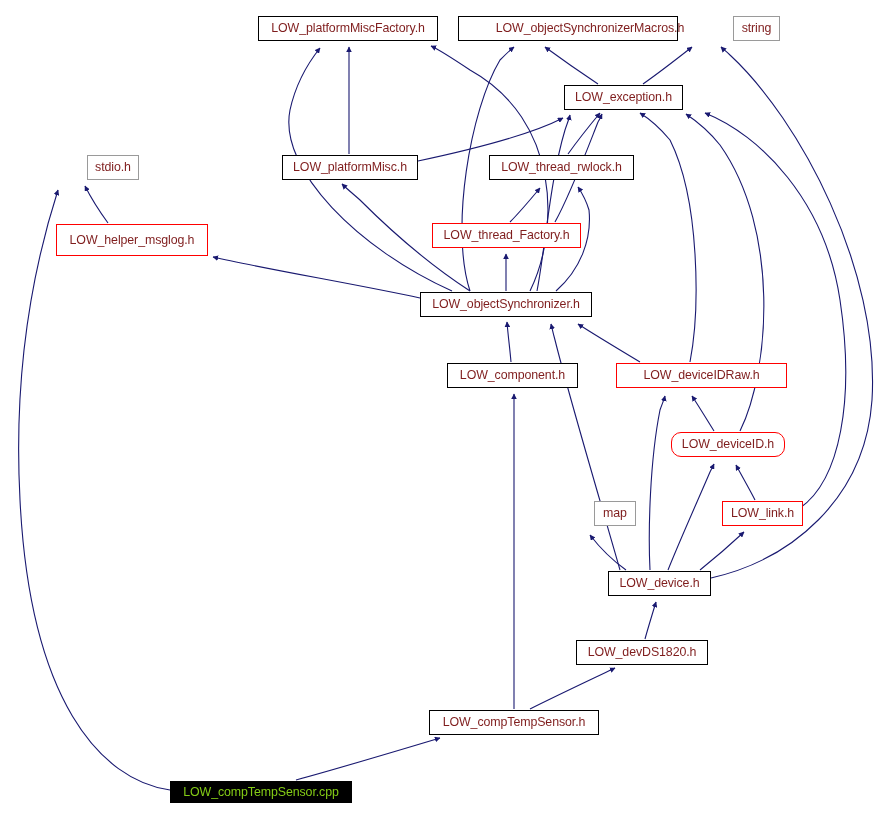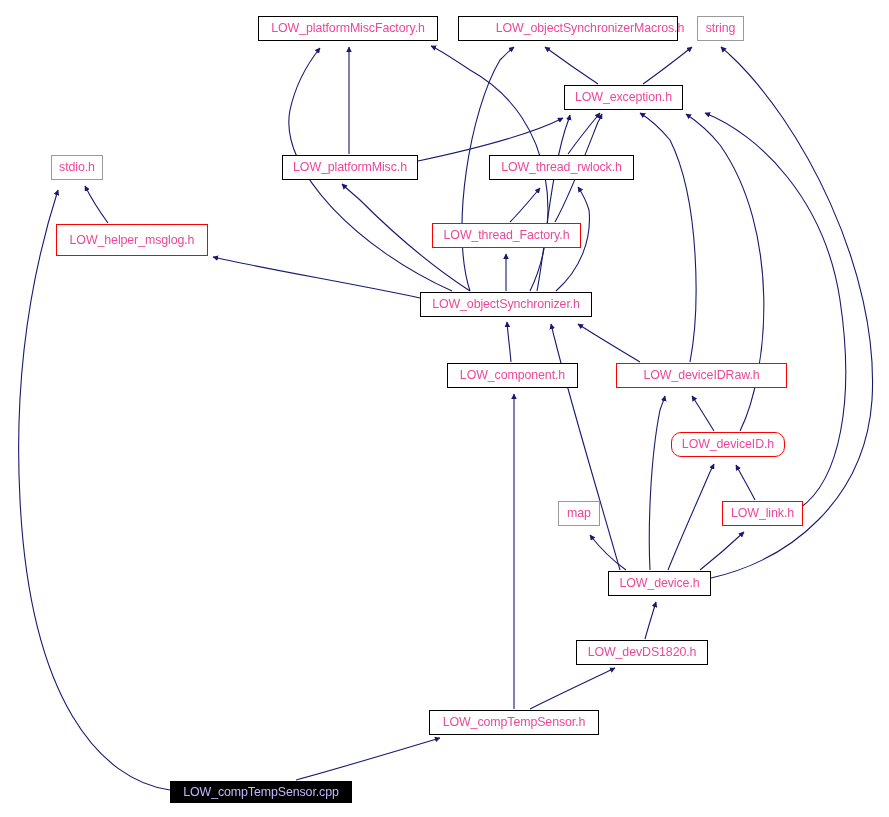--- a/index.html
+++ b/index.html
@@ -25,36 +25,37 @@
     width: 889px;
     height: 817px;
   }
   .node {
     position: absolute;
     box-sizing: border-box;
     background: #ffffff;
     border: 1px solid #000000;
     font-size: 12.4px;
     line-height: 1;
-    color: #ec4899;
+    color: #7f1d1d;
     white-space: nowrap;
     display: flex;
     align-items: center;
     justify-content: center;
     letter-spacing: -0.1px;
   }
   .node.sys {
     border-color: #9a9a9a;
+    margin-left: 36px;
   }
   .node.doc {
     border-color: #ff0000;
   }
   .node.root {
     background: #000000;
-    color: #c4b5fd;
+    color: #84cc16;
     border-color: #000000;
   }
   .node span {
     display: block;
     transform: translateY(-0.5px);
   }
 </style>
 </head>
 <body>
 

